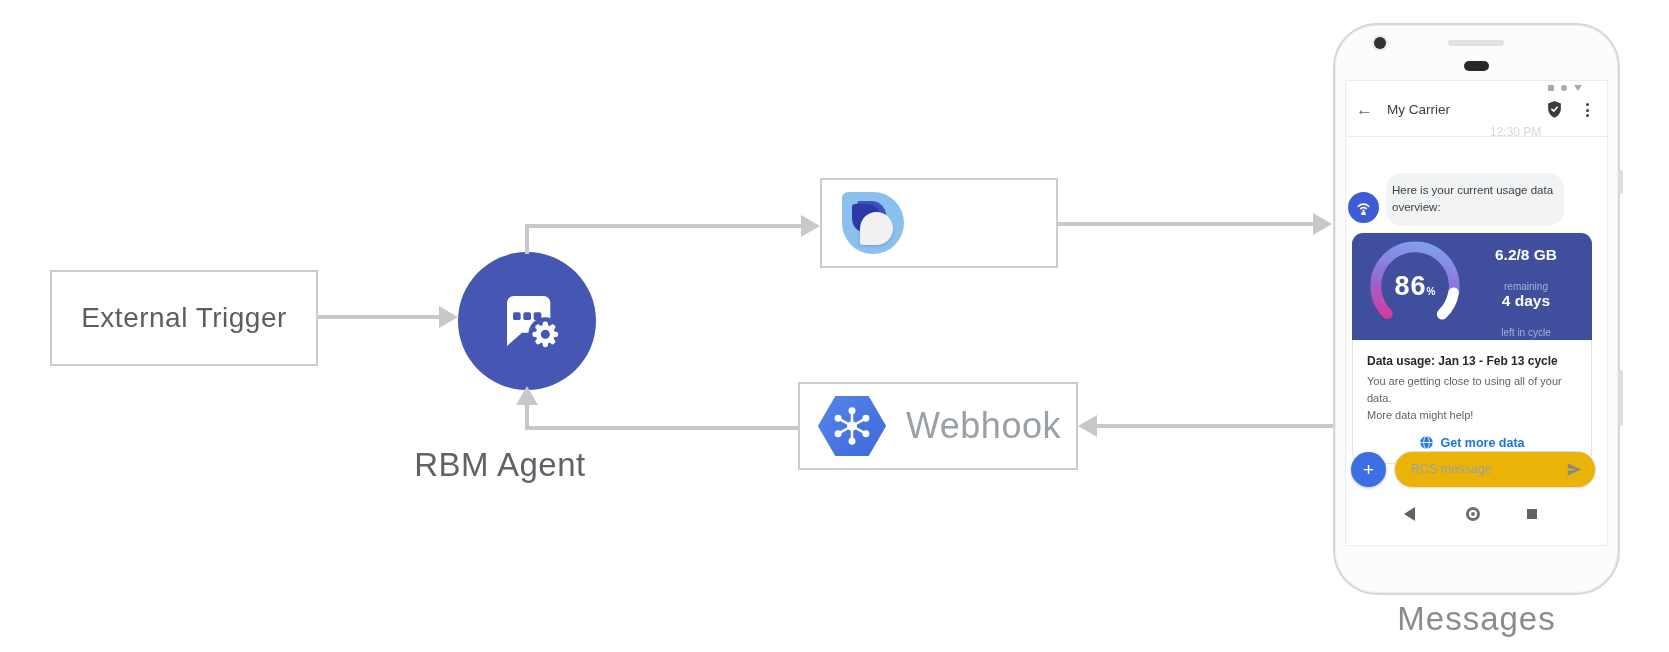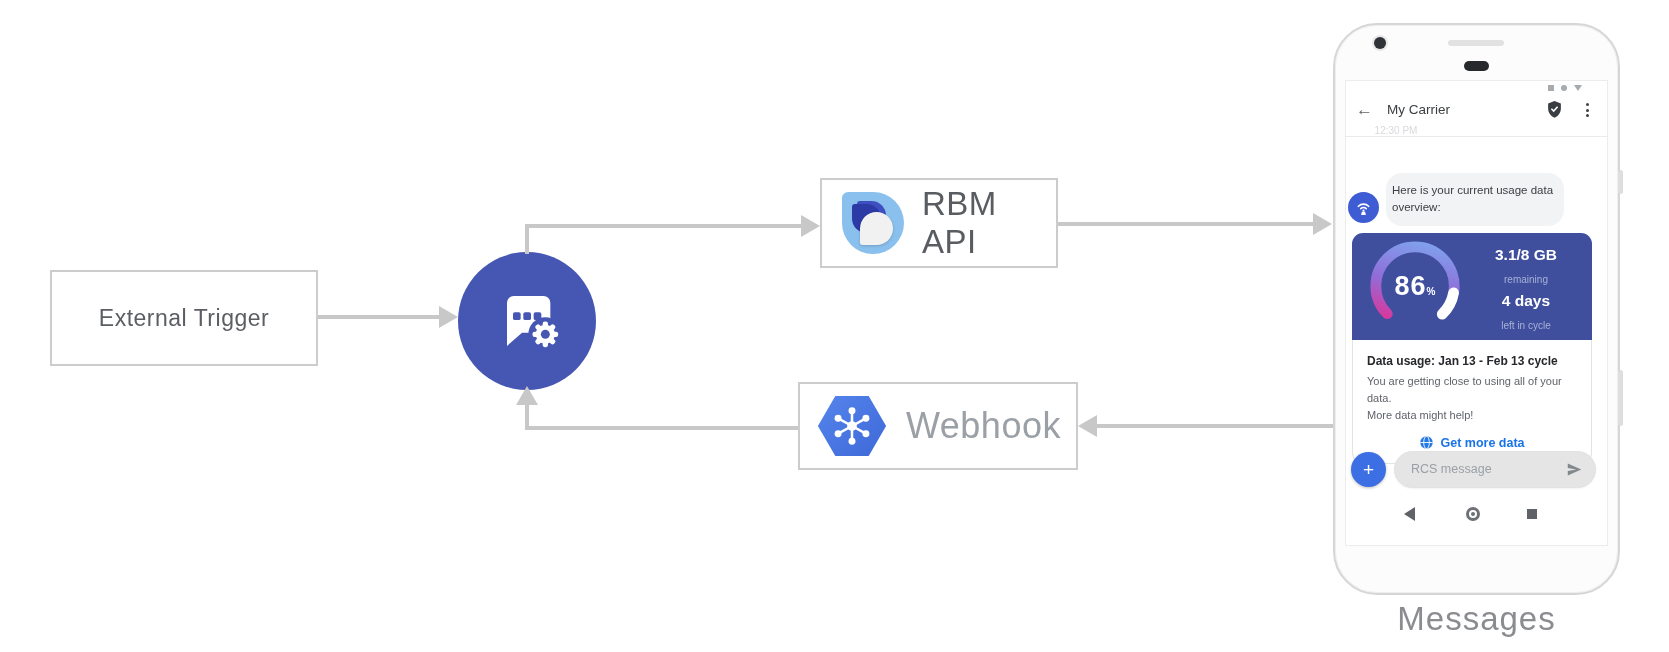--- a/index.html
+++ b/index.html
@@ -14,21 +14,21 @@
 
   .line  { position:absolute; background:#c8c8c8; }
   .head-r{ position:absolute; width:0; height:0; border-top:11px solid transparent;
            border-bottom:11px solid transparent; border-left:19px solid #c8c8c8; }
   .head-l{ position:absolute; width:0; height:0; border-top:11px solid transparent;
            border-bottom:11px solid transparent; border-right:19px solid #c8c8c8; }
   .head-u{ position:absolute; width:0; height:0; border-left:11px solid transparent;
            border-right:11px solid transparent; border-bottom:19px solid #c8c8c8; }
 
   #ext-box { left:50px; top:270px; width:268px; height:96px; justify-content:center; }
-  #ext-box .node-label { font-size:23px; }
+  #ext-box .node-label { font-size:28px; }
 
   #agent-circle { position:absolute; left:458px; top:252px; width:138px; height:138px;
                   border-radius:50%; background:#4556b3; display:flex;
                   align-items:center; justify-content:center; }
   #agent-label { position:absolute; left:390px; top:446px; width:220px; text-align:center;
                  font-size:33px; color:#5f6368; font-weight:300; letter-spacing:.5px; }
 
   #api-box { left:820px; top:178px; width:238px; height:90px; padding-left:17px; gap:15px; }
   #api-box .node-label { font-size:33px; color:#595c60; }
   #webhook-box { left:798px; top:382px; width:280px; height:88px; padding-left:15px; gap:17px; }
@@ -66,22 +66,22 @@
   .st-circle { width:6px; height:6px; border-radius:50%; background:#a6abb0; }
   .st-tri { width:0; height:0; border-left:4px solid transparent;
             border-right:4px solid transparent; border-top:6px solid #a6abb0; }
 
   #back-arrow { position:absolute; left:1356px; top:100px; font-size:17px; color:#5f6368; }
   #chat-title { position:absolute; left:1387px; top:102px; font-size:13.5px; color:#3c4043; }
   #verified { position:absolute; left:1546px; top:100px; }
   #menu-dots { position:absolute; left:1586px; top:103px; display:flex;
                flex-direction:column; gap:2.5px; }
   #menu-dots i { width:3px; height:3px; border-radius:50%; background:#3c4043; }
-  #timestamp { position:absolute; left:1360px; top:125px; width:72px; text-align:center;
-               font-size:10px; color:#d7d9dc; }
+  #timestamp { position:absolute; left:1490px; top:125px; width:72px; 
+               font-size:12px; color:#d7d9dc; }
   #hdr-divider { position:absolute; left:1345px; top:136px; width:263px; height:1px;
                  background:#e9eaec; }
 
   #avatar { position:absolute; left:1348px; top:192px; width:31px; height:31px;
             border-radius:50%; background:#3e5dd5; display:flex;
             align-items:center; justify-content:center; }
   #bubble { position:absolute; left:1386px; top:173px; width:178px;
             background:#f1f3f4; border-radius:16px; padding:9px 6px;
             font-size:11.5px; line-height:1.5; color:#3c4043; }
 
@@ -89,37 +89,37 @@
   #card-blue { position:relative; height:107px; background:#3f4f9e;
                border-radius:11px 11px 0 0; overflow:hidden; }
   #gauge { position:absolute; left:14px; top:4px; }
   #gauge-pct { position:absolute; left:14px; top:4px; width:98px; height:98px;
                display:flex; align-items:center; justify-content:center;
                color:#fff; font-weight:700; }
   #gauge-pct .big { font-size:27px; letter-spacing:1px; }
   #gauge-pct .small { font-size:10px; margin-top:10px; }
   .stat-col { position:absolute; left:122px; width:104px; text-align:center; color:#fff; }
   .stat-val { font-size:15.5px; font-weight:bold; }
-  .stat-cap { font-size:10px; color:#a7b1d6; margin-top:10px; }
+  .stat-cap { font-size:10px; color:#a7b1d6; margin-top:17px; }
   #stat-usage { top:13px; }
   #stat-days  { top:59px; }
 
   #card-white { background:#fff; border:1.5px solid #e3e3e3; border-top:none;
                 border-radius:0 0 11px 11px; padding:14px 14px 13px; }
   #card-title { font-size:12px; font-weight:bold; color:#26282c; }
   #card-body { font-size:11px; color:#5f6368; line-height:1.55; margin-top:5px; }
   #card-action { display:flex; align-items:center; justify-content:center; gap:6px;
                  margin-top:11px; font-size:12.5px; color:#1a73e8; font-weight:bold; }
 
   #plus-btn { position:absolute; left:1351px; top:452px; width:35px; height:35px;
               border-radius:50%; background:#3d6fe4; color:#fff; font-size:19px;
               display:flex; align-items:center; justify-content:center;
               box-shadow:0 1px 3px rgba(0,0,0,.25); }
   #input-pill { position:absolute; left:1394px; top:451px; width:202px; height:37px;
-                border-radius:19px; background:#e5e5e5; border:1.5px solid #e2e2e2;
+                border-radius:19px; background:#eab308; border:1.5px solid #e2e2e2;
                 box-shadow:0 1px 2px rgba(0,0,0,.05); }
   #rcs-input { position:absolute; left:16px; top:0; width:150px; height:34px; border:none;
                outline:none; font-size:12.5px; color:#3c4043; background:transparent;
                font-family:"Liberation Sans", sans-serif; }
   #rcs-input::placeholder { color:#9aa0a6; }
   #send-icon { position:absolute; right:12px; top:9px; }
 
   #nav-back { position:absolute; left:1404px; top:507px; width:0; height:0;
               border-top:7px solid transparent; border-bottom:7px solid transparent;
               border-right:11px solid #5f6368; }
@@ -156,33 +156,33 @@
       <g fill="#ffffff">
         <rect x="33.4" y="24.3" width="3.2" height="15.4" rx="1.3"></rect>
         <rect x="33.4" y="24.3" width="3.2" height="15.4" rx="1.3" transform="rotate(45 35 32)"></rect>
         <rect x="33.4" y="24.3" width="3.2" height="15.4" rx="1.3" transform="rotate(90 35 32)"></rect>
         <rect x="33.4" y="24.3" width="3.2" height="15.4" rx="1.3" transform="rotate(135 35 32)"></rect>
         <circle cx="35" cy="32" r="5.7"></circle>
       </g>
       <circle cx="35" cy="32" r="2.7" fill="#4556b3"></circle>
     </svg>
   </div>
+  <div id="agent-label">RBM Agent</div>
 
   <div class="line" style="left:525px; top:226px; width:4px; height:28px;"></div>
   <div class="line" style="left:525px; top:224px; width:278px; height:4px;"></div>
   <div class="head-r" style="left:801px; top:215px;"></div>
 
   <div class="node-box" id="api-box">
     <div class="rbm-logo">
       <div class="outer"></div>
       <div class="mid"></div>
       <div class="dark"></div>
       <div class="drop"></div>
     </div>
-    <span class="node-label">RBM API</span>
   </div>
 
   <div class="line" style="left:1058px; top:222px; width:258px; height:4px;"></div>
   <div class="head-r" style="left:1313px; top:213px;"></div>
 
   <div class="node-box" id="webhook-box">
     <svg width="74" height="64" viewBox="0 0 52 46">
       <defs>
         <linearGradient id="hx" x1="0" y1="0" x2="1" y2="1">
           <stop offset="0" stop-color="#5585ec"></stop>
@@ -270,21 +270,21 @@
           </linearGradient>
         </defs>
         <circle cx="50" cy="50" r="40" fill="none" stroke="url(#rg)" stroke-width="11" stroke-linecap="round" pathLength="360" stroke-dasharray="232 128" transform="rotate(135 50 50)"></circle>
         <circle cx="50" cy="50" r="40" fill="none" stroke="#ffffff" stroke-width="11" stroke-linecap="round" pathLength="360" stroke-dasharray="36 324" transform="rotate(10 50 50)"></circle>
       </svg>
       <div id="gauge-pct">
         <span class="big">86</span>
         <span class="small">%</span>
       </div>
       <div class="stat-col" id="stat-usage">
-        <div class="stat-val">3.1/8 GB</div>
+        <div class="stat-val">6.2/8 GB</div>
         <div class="stat-cap">remaining</div>
       </div>
       <div class="stat-col" id="stat-days">
         <div class="stat-val">4 days</div>
         <div class="stat-cap">left in cycle</div>
       </div>
     </div>
     <div id="card-white">
       <div id="card-title">Data usage: Jan 13 - Feb 13 cycle</div>
       <div id="card-body">

